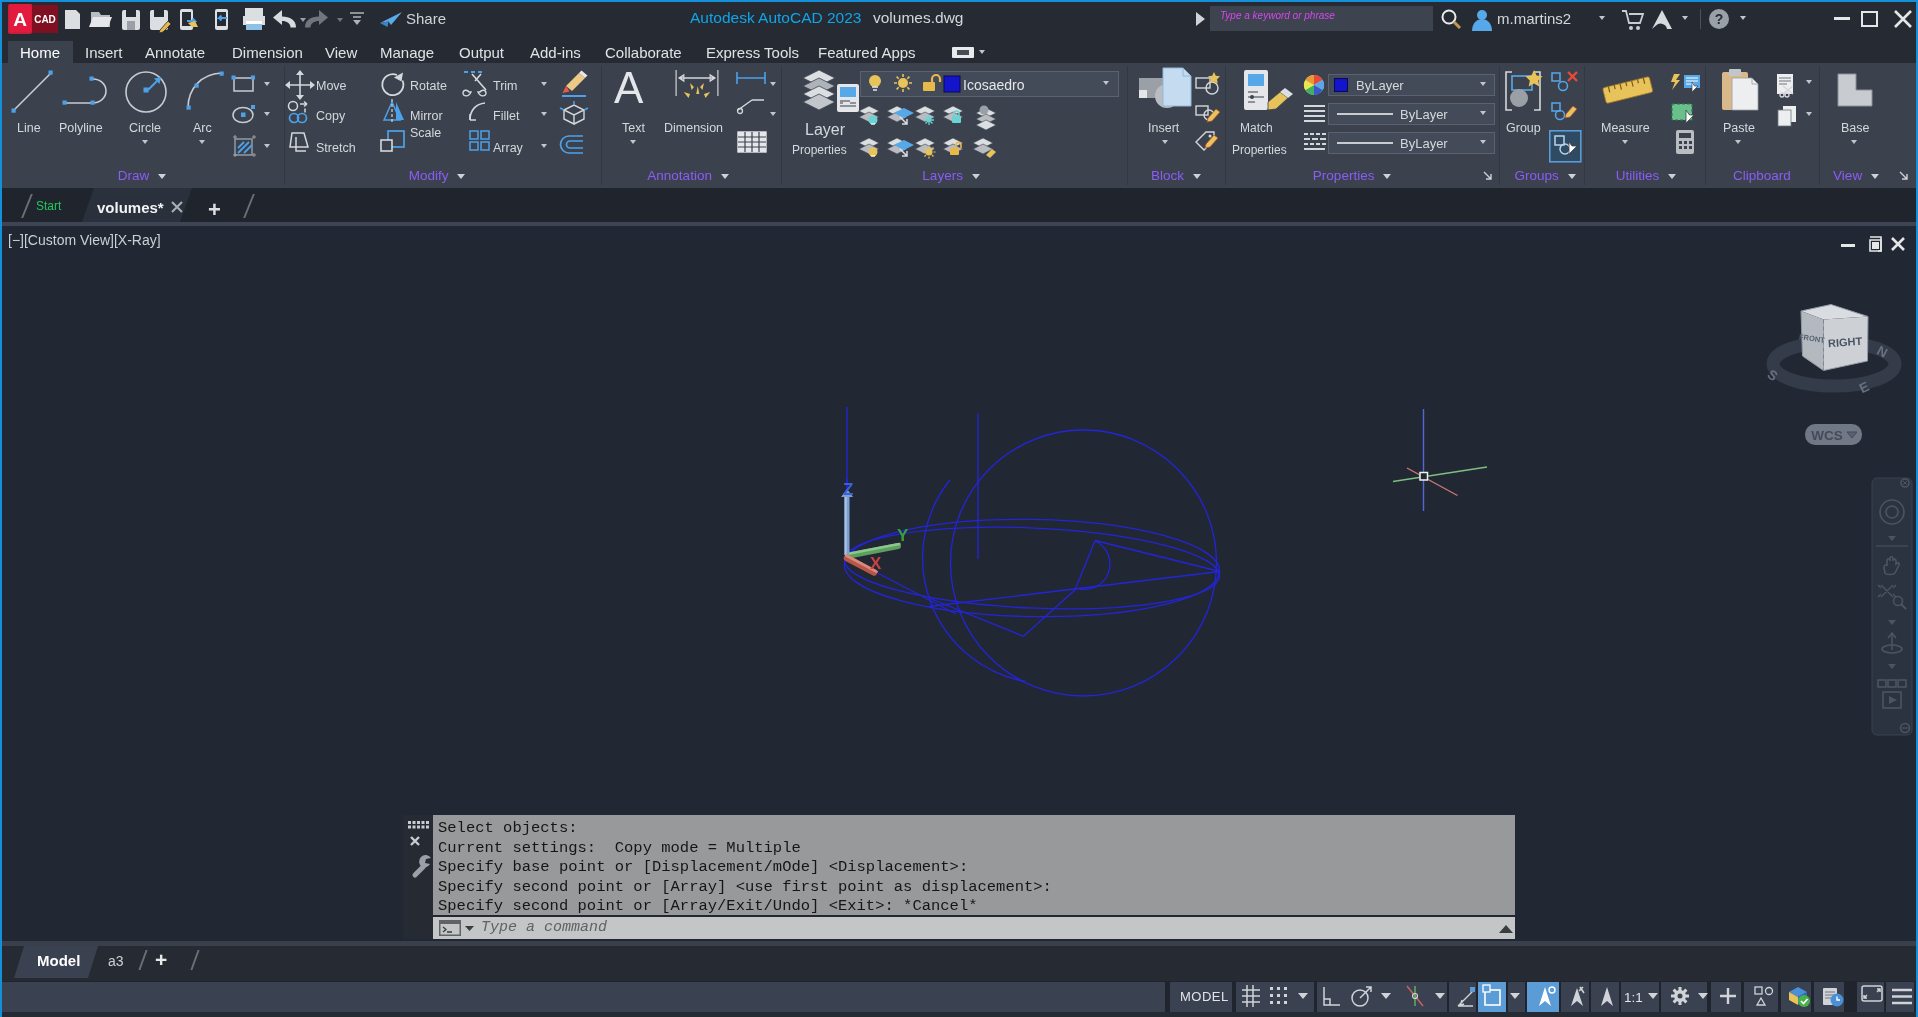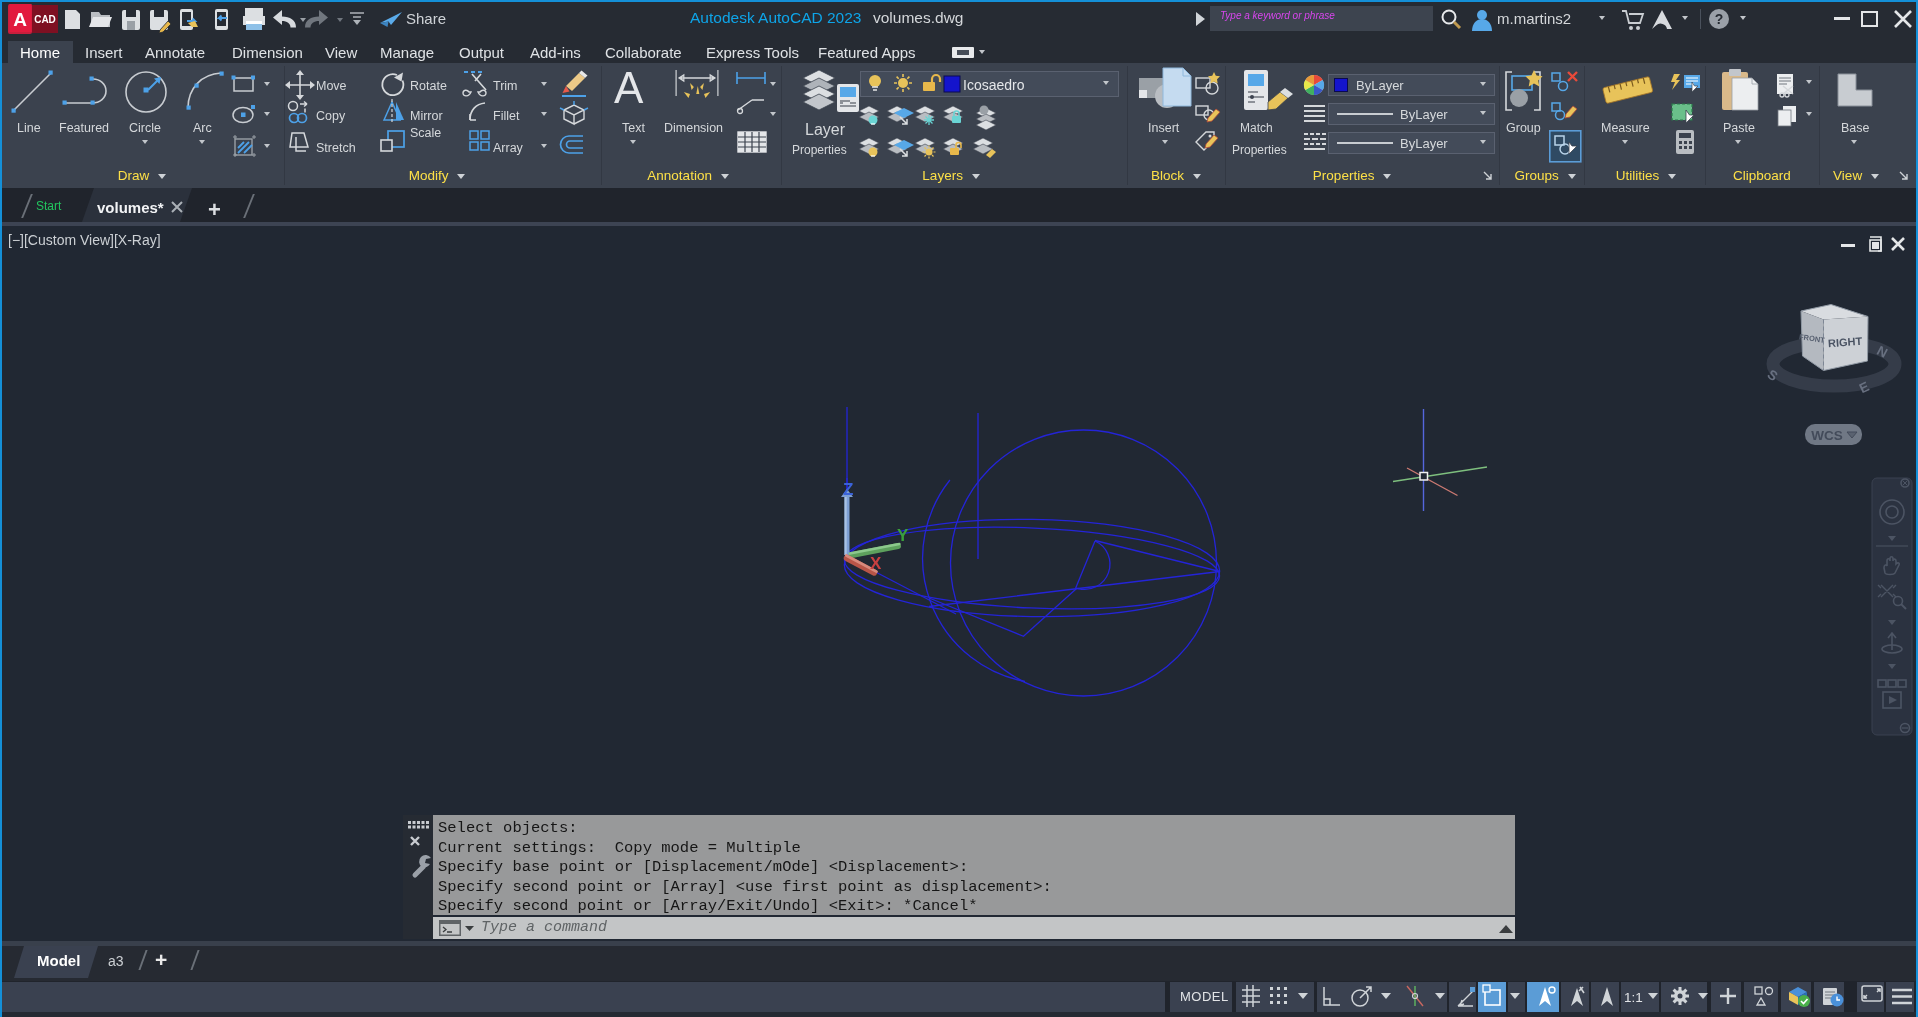--- a/index.html
+++ b/index.html
@@ -10,21 +10,21 @@
 #topborder { left:0; top:0; width:1918px; height:2px; background:#1490d8; z-index:50; }
 #leftborder { left:0; top:0; width:2px; height:1017px; background:#1490d8; z-index:50; }
 #rightborder { left:1916px; top:0; width:2px; height:1017px; background:#1490d8; z-index:50; }
 #titlebar { left:0; top:0; width:1918px; height:41px; background:#262b33; }
 #menurow { left:0; top:41px; width:1918px; height:22px; background:#262b33; }
 #ribbon { left:0; top:63px; width:1918px; height:125px; background:#3b424e; }
 #filetabs { left:0; top:188px; width:1918px; height:34px; background:#20242c; }
 #vpdivider { left:0; top:222px; width:1918px; height:4px; background:#3d4453; }
 .tabtxt { position:absolute; top:44px; font-size:15px; color:#dfe2e5; }
 .paneldiv { position:absolute; top:66px; height:119px; width:1px; background:#323843; }
-.plabel { position:absolute; top:168px; height:16px; font-size:13.5px; color:#fde047; width:160px; text-align:center; }
+.plabel { position:absolute; top:168px; height:16px; font-size:13.5px; color:#8b5cf6; width:160px; text-align:center; }
 .rlbl { position:absolute; font-size:12.5px; color:#d5d8db; }
 .dArr { display:inline-block; width:0; height:0; border-left:4px solid transparent; border-right:4px solid transparent; border-top:5px solid #ced2d6; vertical-align:middle; margin-left:5px; }
 .sArr { position:absolute; width:0; height:0; border-left:3.5px solid transparent; border-right:3.5px solid transparent; border-top:4.5px solid #c2c6cb; }
 
 #modelrow { left:0; top:946px; width:1918px; height:35px; background:#262a32; }
 #statusbar { left:0; top:981px; width:1918px; height:32px; background:#20242c; }
 #statusfill { left:2px; top:982px; width:1163px; height:30px; background:#3a4150; }
 #botstrip { left:0; top:1012px; width:1918px; height:5px; background:#252a33; }
 #vp { left:2px; top:226px; width:1914px; height:715px; background:#212833; }
 #botdivider { left:0; top:941px; width:1918px; height:5px; background:#39404c; }
@@ -200,21 +200,21 @@
     <rect x="239" y="49.5" width="4.5" height="4.5" fill="#4da1e8"></rect>
     <rect x="249" y="42" width="4" height="4" fill="#4da1e8"></rect>
   </g>
   <g>
     <rect x="233" y="76" width="17" height="16" stroke="#9aa0a6" stroke-width="1.4" fill="none"></rect>
     <path d="M236 90 l11 -11 m-11 6 l6 -6 m0 11 l8 -8" stroke="#4da1e8" stroke-width="1.8"></path>
     <path d="M231 74 h4 m-2 -2 v4 M250 74 h4 m-2 -2 v4 M231 92 h4 m-2 -2 v4 M250 92 h4 m-2 -2 v4" stroke="#9aa0a6" stroke-width="1"></path>
   </g>
 </svg>
 <div class="rlbl" style="left:17px;top:121px">Line</div>
-<div class="rlbl" style="left:59px;top:121px">Featured</div>
+<div class="rlbl" style="left:59px;top:121px">Polyline</div>
 <div class="rlbl" style="left:129px;top:121px">Circle</div>
 <div class="rlbl" style="left:193px;top:121px">Arc</div>
 <div class="sArr" style="left:142px;top:140px"></div>
 <div class="sArr" style="left:199px;top:140px"></div>
 <div class="sArr" style="left:264px;top:82px"></div>
 <div class="sArr" style="left:264px;top:112px"></div>
 <div class="sArr" style="left:264px;top:144px"></div>
 
 <svg class="abs" style="left:284px;top:63px" width="316" height="105" viewBox="0 0 316 105">
   <g stroke="#d5d8db" stroke-width="1.6" fill="#d5d8db">

